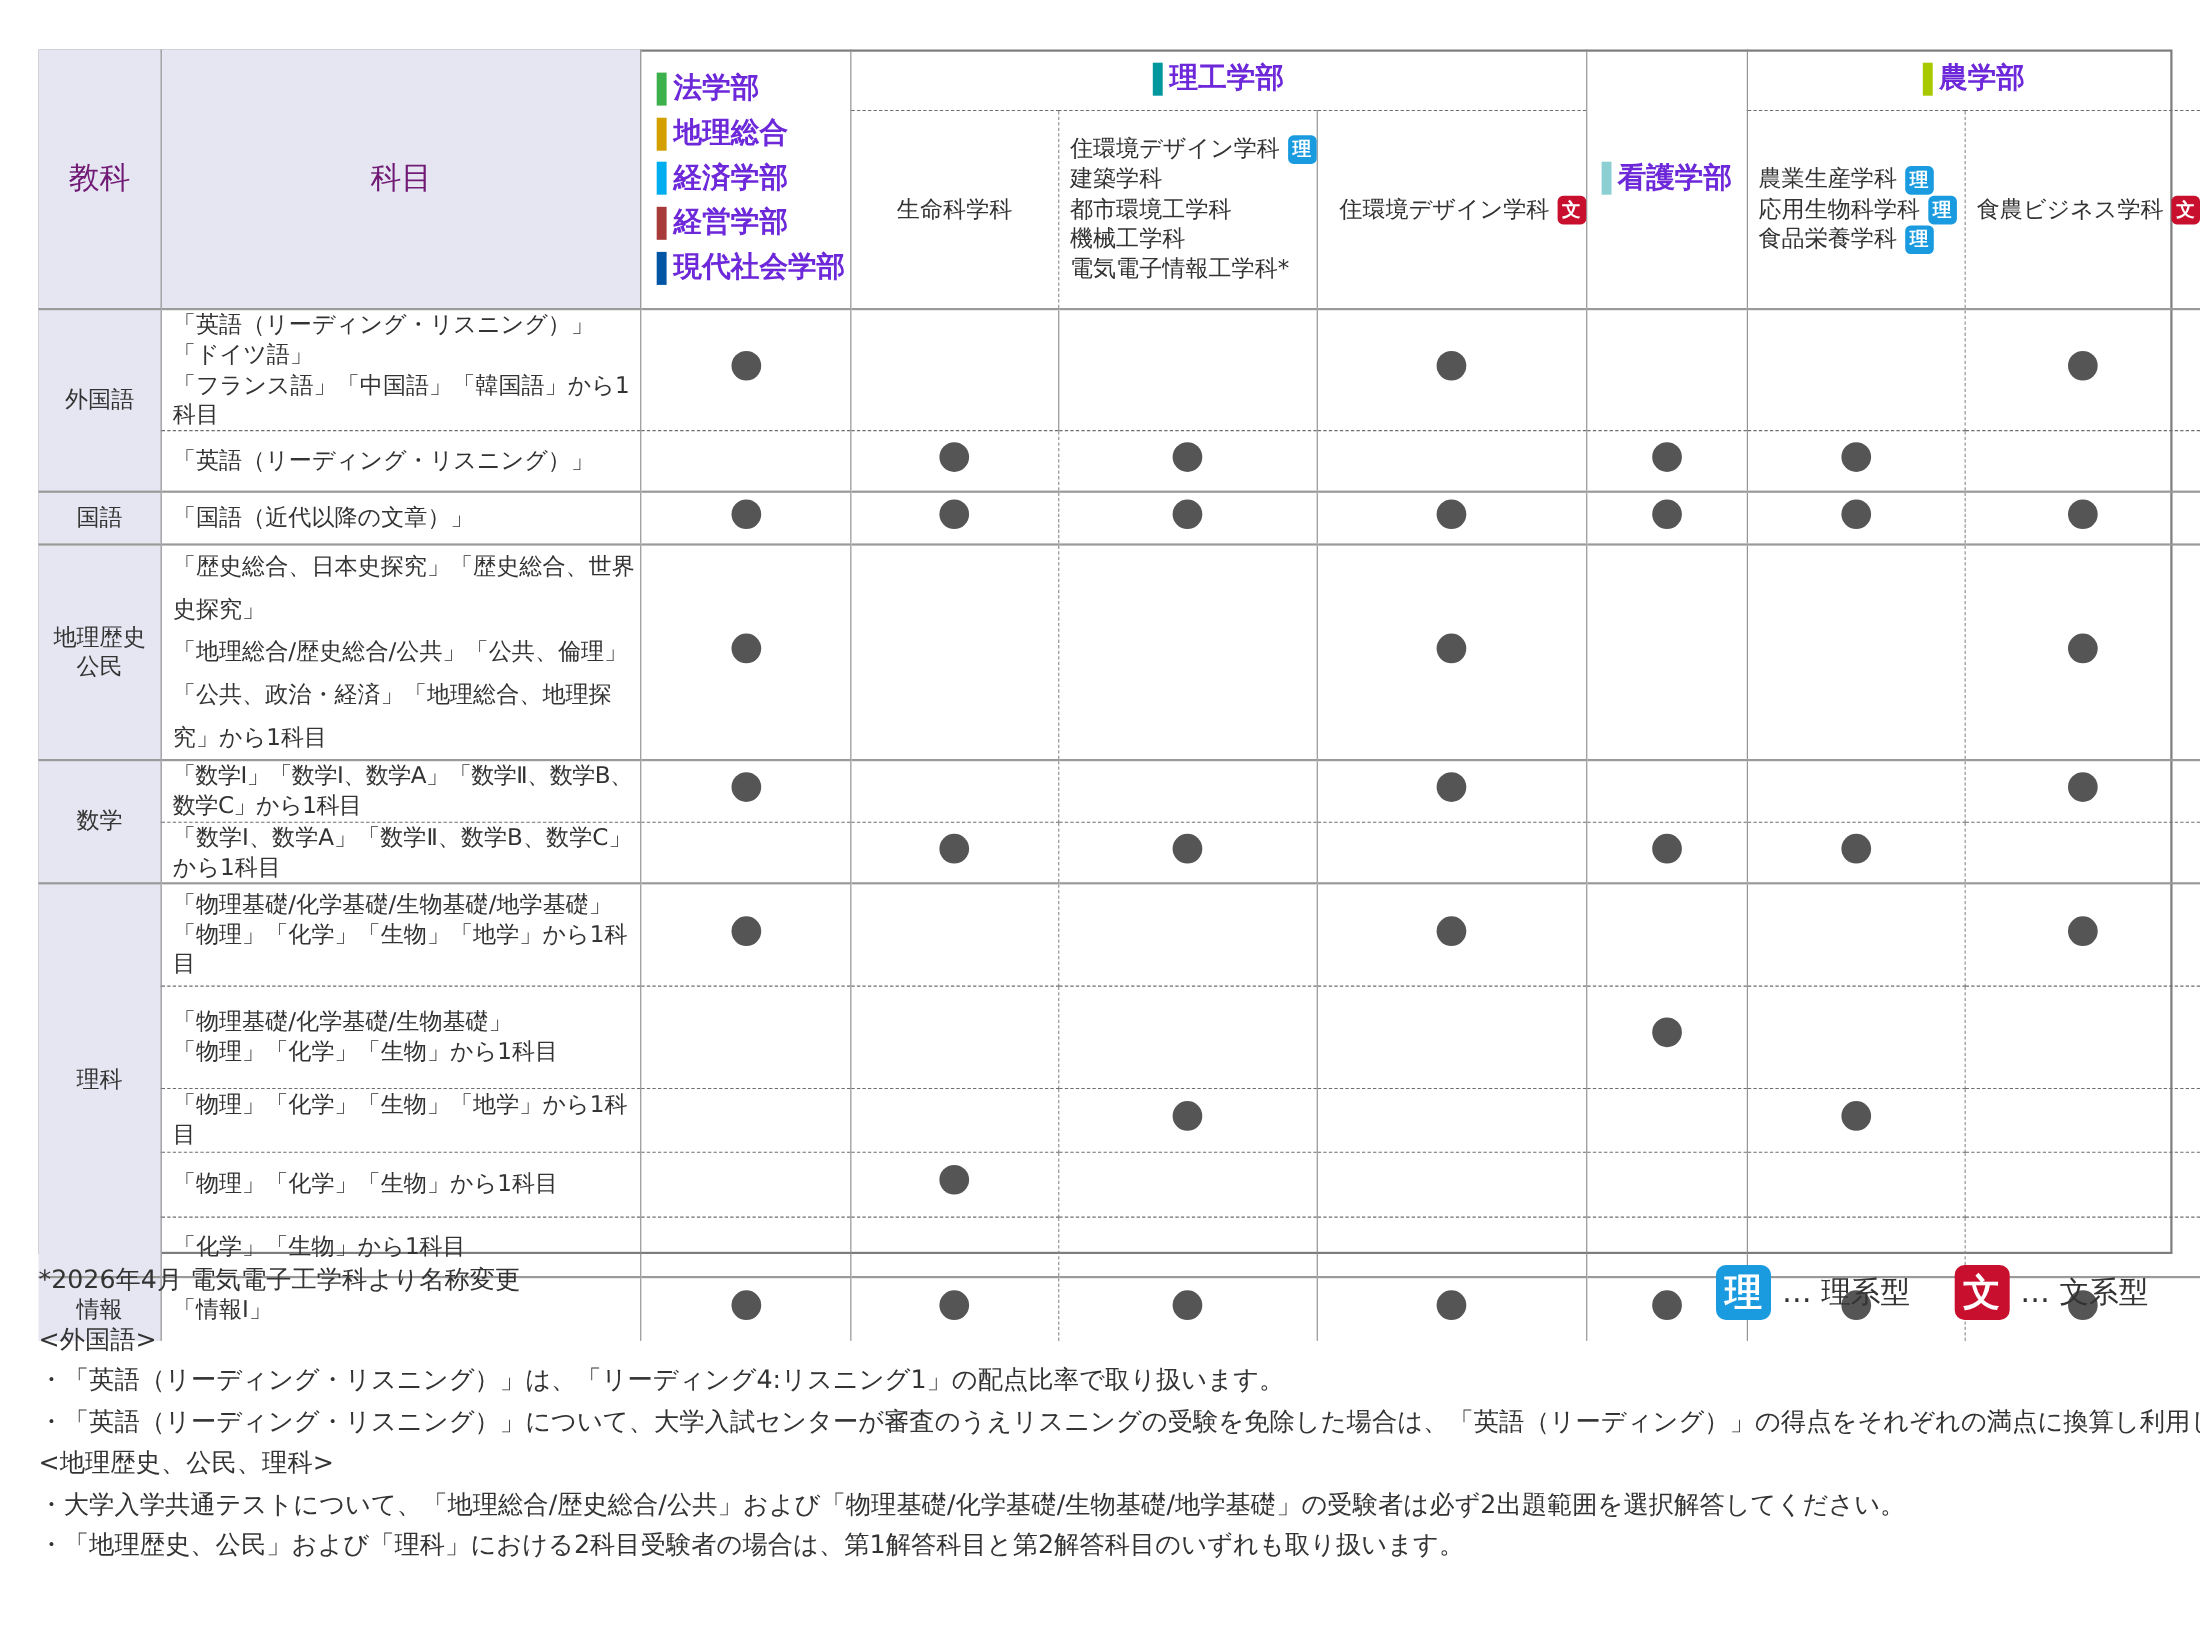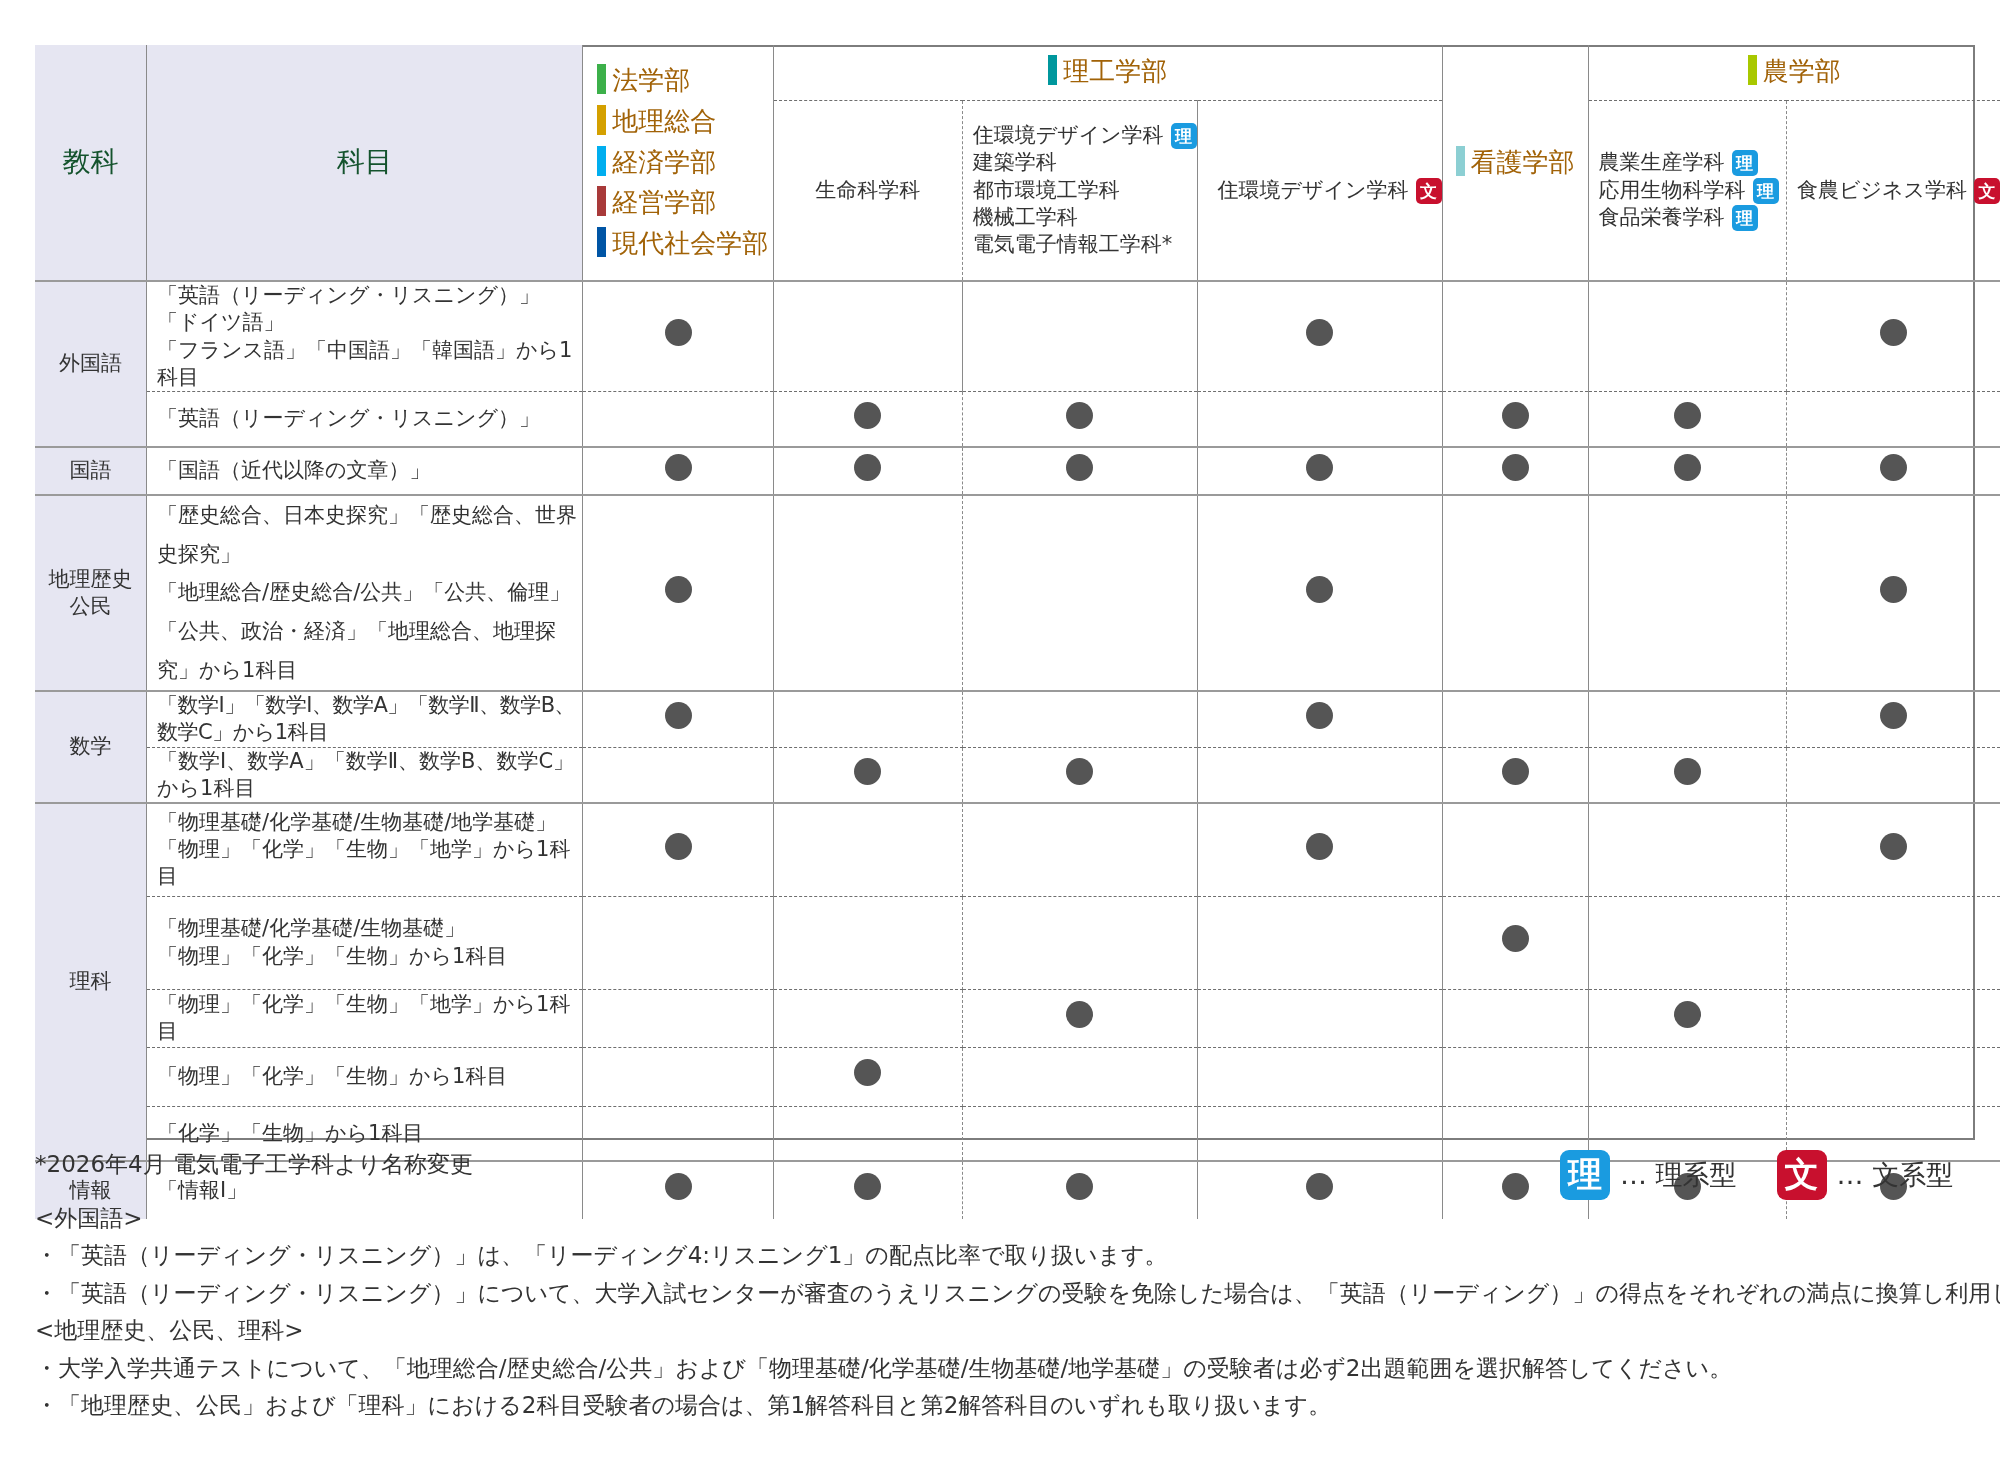--- a/index.html
+++ b/index.html
@@ -9,23 +9,23 @@
   .grid td { padding:0; vertical-align:middle; font-size:21px; line-height:1.3; }
   .outer { position:absolute; left:35px; top:45px; width:1940px; height:1095px; border:2px solid #7d7d7d; box-sizing:border-box; pointer-events:none; }
   .hdr-bg { background:#e6e6f2; }
   .c { text-align:center; }
   .sol-b { border-bottom:2px solid #9a9a9a; }
   .das-b { border-bottom:1.5px dashed #6e6e6e; }
   .sol-r { border-right:1.5px solid #8a8a8a; }
   .das-r { border-right:1.5px dashed #8a8a8a; }
   .kyoka { font-size:25px; color:#333; text-align:center; line-height:1.6; }
   .kamoku { font-size:22px; color:#333; padding-left:10px !important; line-height:1.9; }
-  .h-title { font-size:28px; color:#14532d; text-align:center; }
+  .h-title { font-size:28px; color:#701a75; text-align:center; }
   .dot { display:inline-block; width:27px; height:27px; border-radius:50%; background:#555555; }
-  .fac { font-weight:normal; font-size:26px; color:#a16207; display:flex; align-items:flex-start; white-space:nowrap; }
+  .fac { font-weight:bold; font-size:26px; color:#6d28d9; display:flex; align-items:center; white-space:nowrap; }
   .fac .bar { display:inline-block; width:9px; height:30px; margin-right:6px; }
   .facstack { padding-left:14px !important; }
   .facstack .fac { margin:7px 0; }
   .dept { font-size:20px; color:#333; line-height:1.75; white-space:nowrap; }
   .badge { display:inline-flex; align-items:center; justify-content:center; width:26px; height:26px; border-radius:5px; color:#fff; font-weight:bold; font-size:17px; margin-left:7px; vertical-align:middle; }
   .b-ri { background:#1a9be0; }
   .b-bun { background:#c8102e; }
   .notes { position:absolute; left:35px; top:1146px; font-size:23px; color:#333; line-height:37.5px; white-space:nowrap; }
   .notes .star { margin-bottom:16px; }
   .legend { position:absolute; left:1560px; top:1150px; display:flex; align-items:center; font-size:27px; color:#333; }

